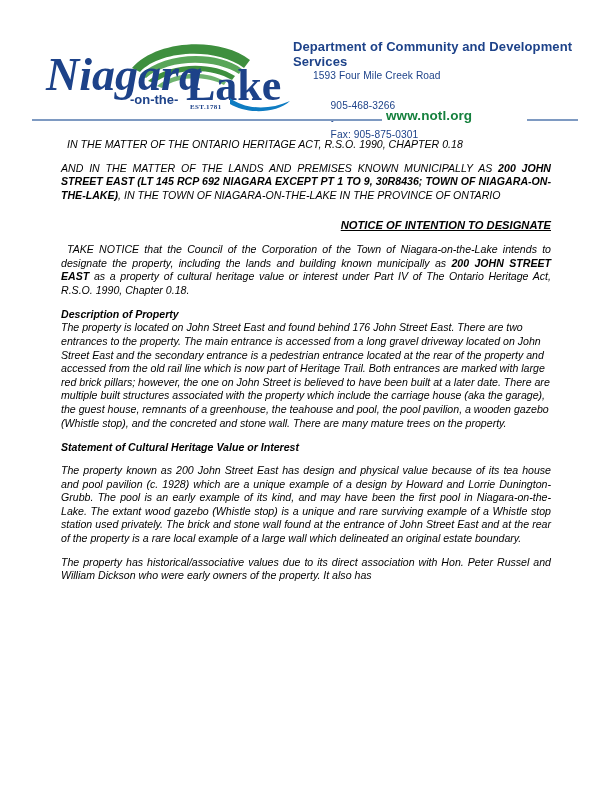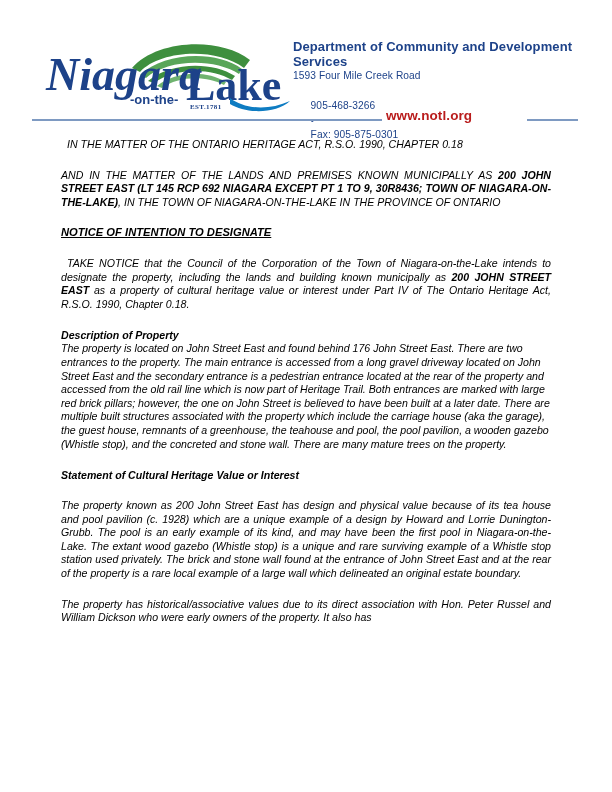--- a/index.html
+++ b/index.html
@@ -38,21 +38,21 @@
     top: 40px;
     color: #1D4289;
     font-size: 10.2px;
     line-height: 14.7px;
     letter-spacing: 0.1px;
   }
   .contact-dept {
     font-weight: bold;
     font-size: 13px;
   }
-  .contact-line { white-space: pre; }
+  .contact-line { white-space: pre; margin-left: 20px; }
   .bullet-sep { letter-spacing: 0; }
 
   
   .url-band {
     position: absolute;
     left: 0;
     top: 108px;
     width: 612px;
     height: 22px;
   }
@@ -63,50 +63,50 @@
     background: #7E9AC2;
   }
   .rule-left  { left: 32px;  width: 350px; }
   .rule-right { left: 527px; width: 51px; }
   .url-text {
     position: absolute;
     left: 386px;
     top: 0px;
     font-size: 13.5px;
     font-weight: bold;
-    color: #b91c1c;
+    color: #15803d;
     letter-spacing: 0.1px;
   }
 
   
   .doc-body {
     position: absolute;
     left: 61px;
     top: 138px;
     width: 490px;
     font-size: 10.6px;
     line-height: 13.6px;
   }
 
   p { margin: 0; font-style: italic; }
 
   .p-justify  { text-align: justify; }
   .p-left     { text-align: left; }
   .indent-sm  { text-indent: 6px; }
-  .gap-before { margin-top: 17px; }
+  .gap-before { margin-top: 10px; }
   b, strong { font-weight: bold; }
 
   .section-head {
     font-weight: bold;
     font-size: 10.6px;
     line-height: 14px;
   }
 
   .notice-title {
-    text-align: left;
+    text-align: right;
     font-weight: bold;
     font-size: 11.2px;
     text-decoration: underline;
     margin-top: 17px;
   }
 </style>
 </head>
 <body>
 
 <div class="header">

